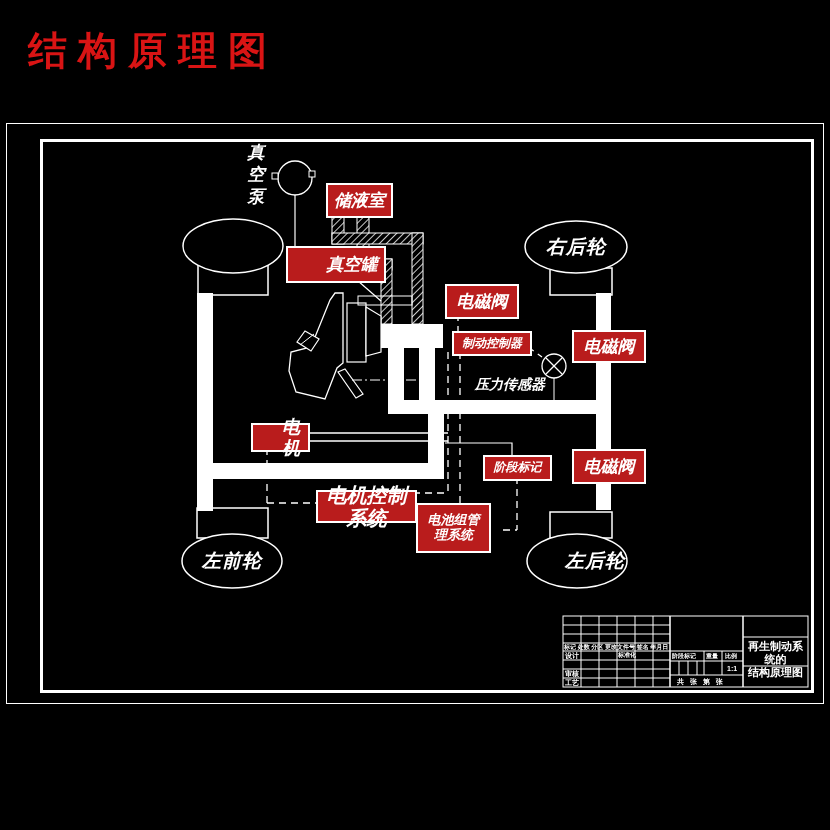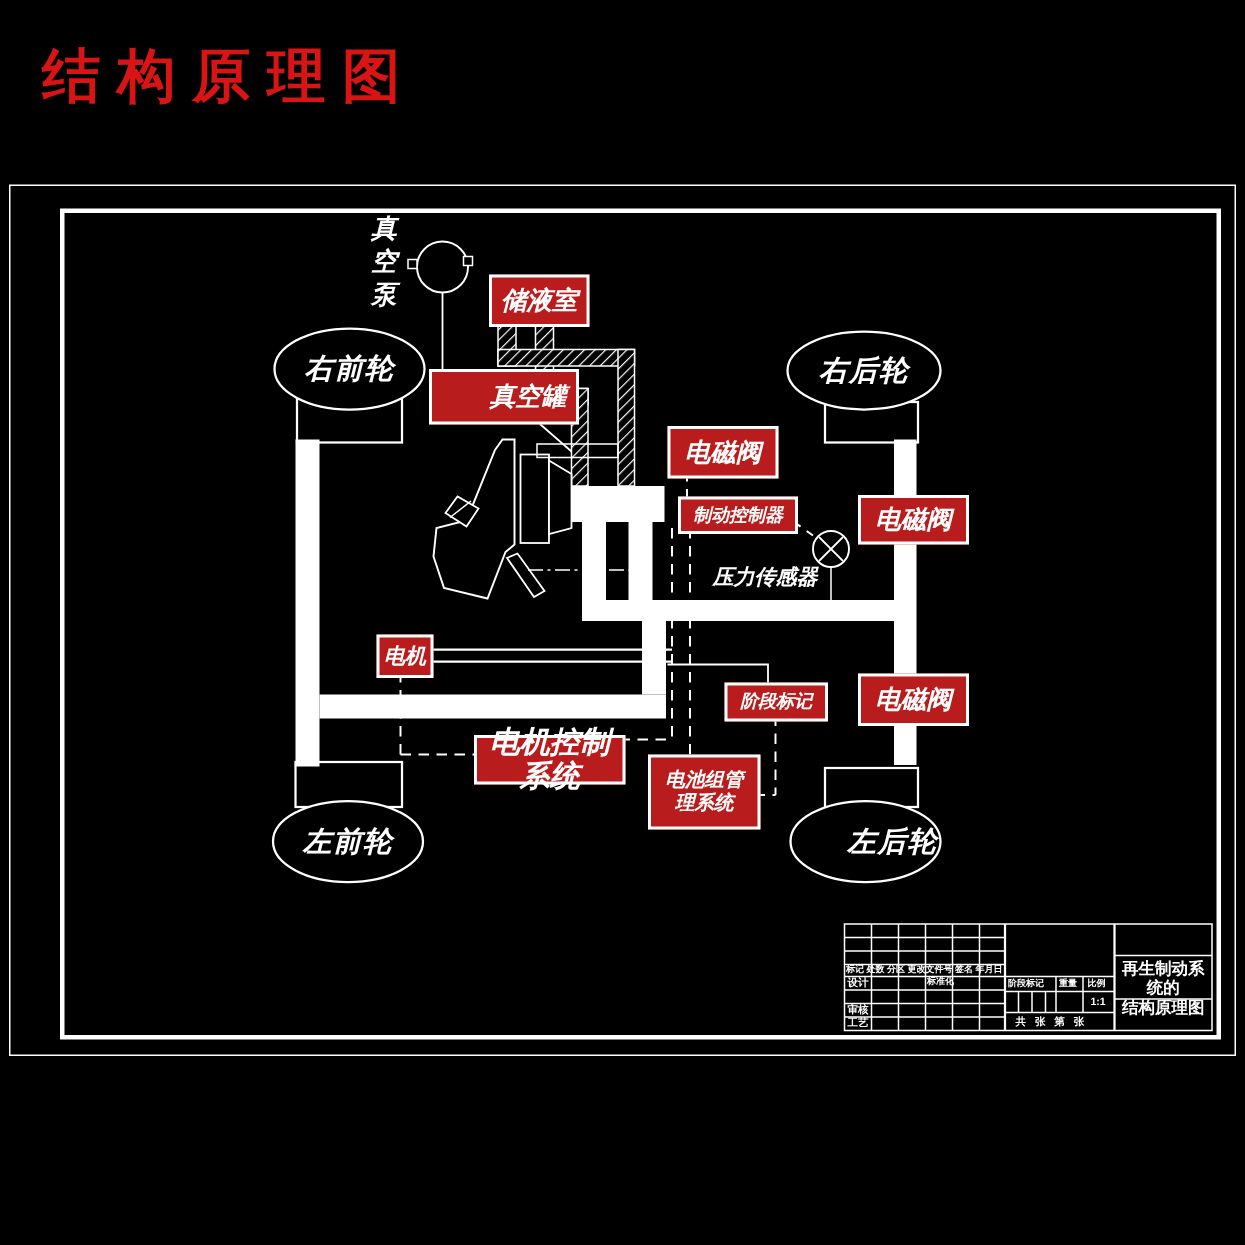--- a/index.html
+++ b/index.html
@@ -141,29 +141,28 @@
 
   <div class="vtext" style="left:246px;top:142px;">真空泵</div>
 
   <div class="box" style="left:326px;top:183px;width:63px;height:31px;font-size:17px;">储液室</div>
   <div class="box" style="left:286px;top:246px;width:64px;height:33px;font-size:17px;padding-left:32px;">真空罐</div>
   <div class="box" style="left:445px;top:284px;width:70px;height:31px;font-size:17px;">电磁阀</div>
   <div class="box" style="left:572px;top:330px;width:70px;height:29px;font-size:17px;">电磁阀</div>
   <div class="box" style="left:572px;top:449px;width:70px;height:31px;font-size:17px;">电磁阀</div>
   <div class="box" style="left:452px;top:331px;width:76px;height:21px;font-size:12px;font-style:italic;">制动控制器</div>
   <div class="box nob" style="left:468px;top:374px;width:84px;height:20px;font-size:14px;">压力传感器</div>
-  <div class="box" style="left:251px;top:423px;width:34px;height:25px;font-size:14px;">电机</div>
+  <div class="box" style="left:251px;top:423px;width:34px;height:25px;font-size:18px;padding-left:21px;">电机</div>
   <div class="box" style="left:483px;top:455px;width:65px;height:22px;font-size:12px;">阶段标记</div>
   <div class="box" style="left:316px;top:490px;width:97px;height:29px;font-size:20px;">电机控制系统</div>
-  <div class="box" style="left:432px;top:503px;width:71px;height:46px;font-size:13px;flex-direction:column;">
+  <div class="box" style="left:416px;top:503px;width:71px;height:46px;font-size:13px;flex-direction:column;">
     <span>电池组管</span>
     <span>理系统</span>
   </div>
 
-  <div class="wheel-label" style="left:183px;top:232px;width:100px;height:28px;">右前轮</div>
   <div class="wheel-label" style="left:526px;top:233px;width:100px;height:28px;">右后轮</div>
   <div class="wheel-label" style="left:182px;top:547px;width:100px;height:28px;">左前轮</div>
   <div class="wheel-label" style="left:527px;top:547px;width:100px;height:28px;padding-left:18px;">左后轮</div>
 
   <div class="tb-label" style="left:564px;top:644px;font-size:6px;width:106px;">标记 处数 分区 更改文件号 签名 年月日</div>
   <div class="tb-label" style="left:565px;top:652px;font-size:7px;">设计</div>
   <div class="tb-label" style="left:618px;top:652px;font-size:6px;">标准化</div>
   <div class="tb-label" style="left:565px;top:670px;font-size:7px;">审核</div>
   <div class="tb-label" style="left:565px;top:679px;font-size:7px;">工艺</div>
   <div class="tb-label" style="left:672px;top:653px;font-size:6px;">阶段标记</div>

